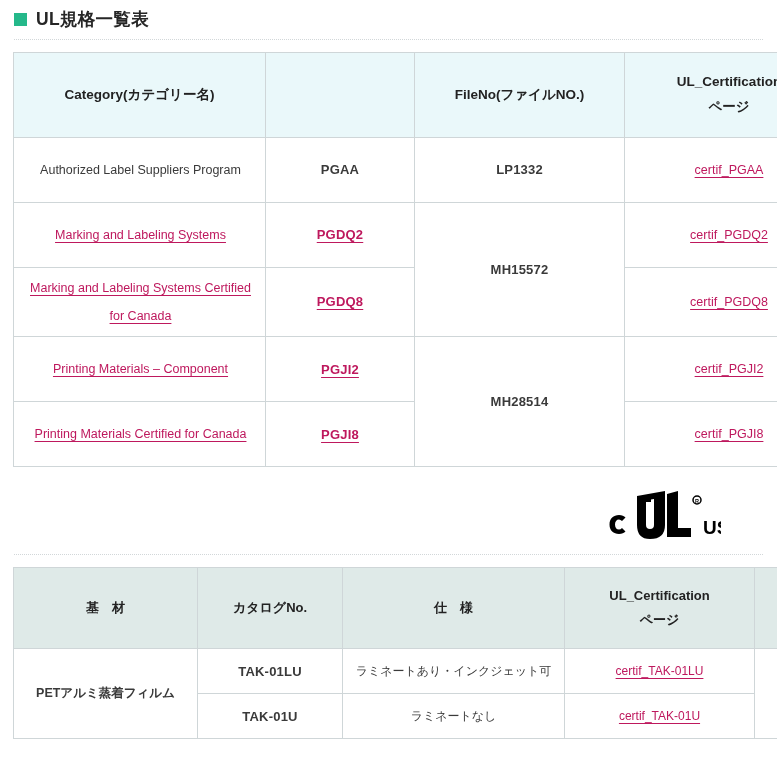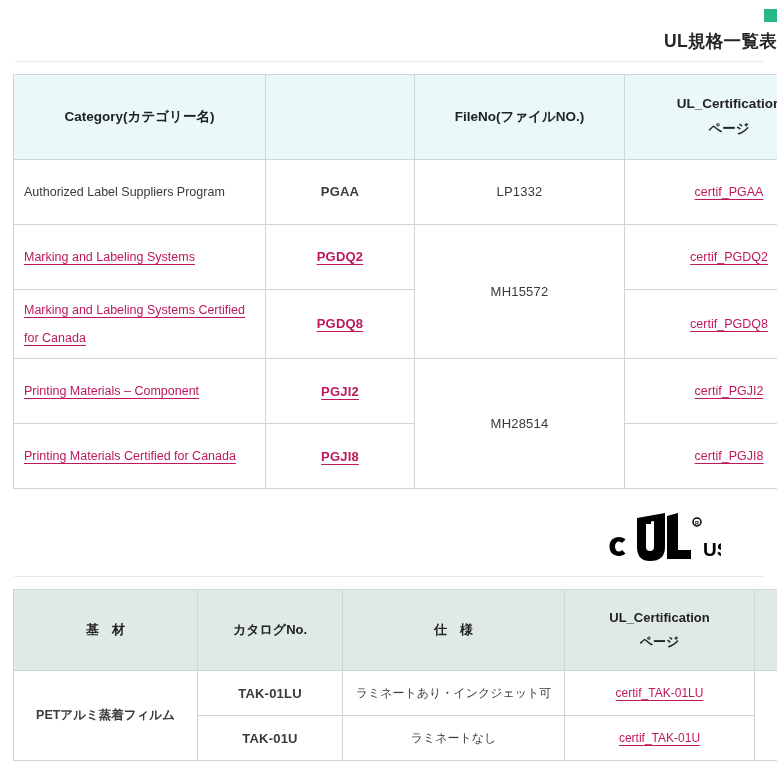--- a/index.html
+++ b/index.html
@@ -15,24 +15,23 @@
     font-family: "Liberation Sans", "DejaVu Sans", sans-serif;
     color: #2b2b2b;
     -webkit-font-smoothing: antialiased;
   }
 
   .page { width: 777px; position: relative; }
 
   
   .section-head {
     display: flex;
-    align-items: flex-end;
+    align-items: center;
     padding: 9px 0 0 14px;
     gap: 9px;
-    flex-direction: column;
   }
   .head-marker {
     width: 13px;
     height: 13px;
     background: #25b88a;
     flex: 0 0 auto;
     display: block;
   }
   .head-title {
     font-size: 17.5px;
@@ -70,32 +69,32 @@
   #table-standards th {
     background: #eaf8fa;
     font-weight: bold;
     font-size: 13.5px;
     color: #222;
     height: 72px;
     line-height: 1.85;
   }
   #table-standards td { height: 52px; }
   #table-standards td.cat {
-    text-align: left;
+    text-align: center;
     padding-left: 10px;
     font-size: 12.5px;
     line-height: 2.25;
   }
   #table-standards td.code {
     font-weight: bold;
     font-size: 13px;
     letter-spacing: .2px;
   }
   #table-standards td.fileno {
-    font-weight: normal;
+    font-weight: bold;
     font-size: 13px;
     letter-spacing: .2px;
   }
 
   
   #table-pgdq2 th {
     background: #dfeae8;
     font-weight: bold;
     font-size: 13px;
     color: #222;

